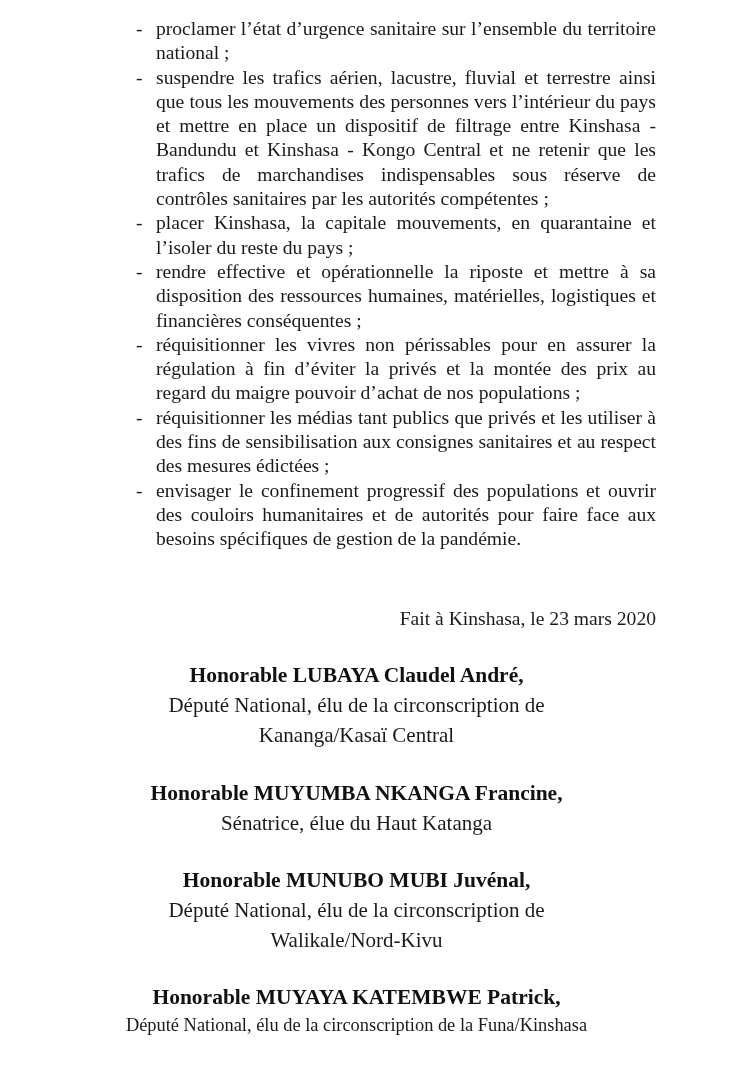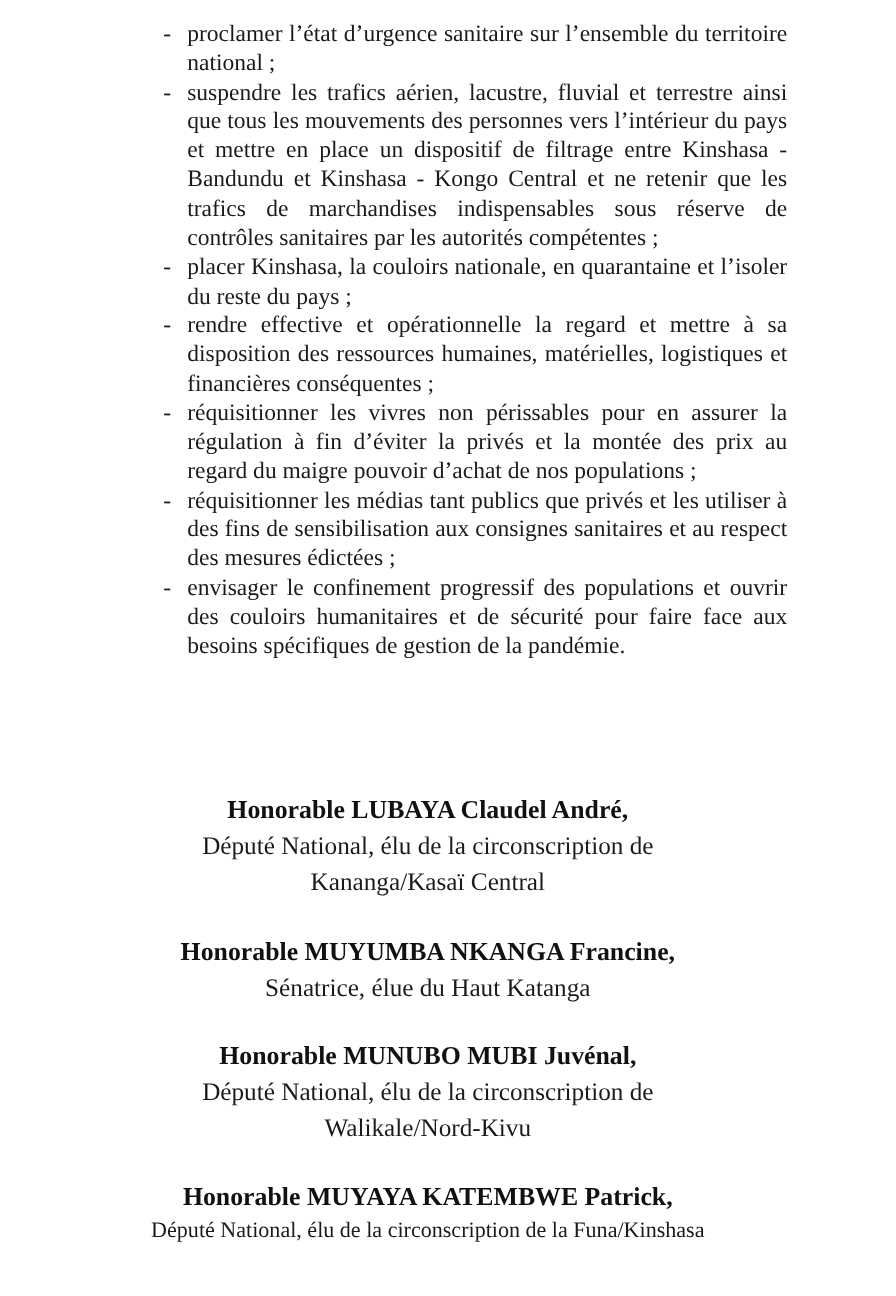--- a/index.html
+++ b/index.html
@@ -81,40 +81,41 @@
     <li class="list-item">
       <span class="dash">-</span>
       <span>proclamer l’état d’urgence sanitaire sur l’ensemble du territoire national ;</span>
     </li>
     <li class="list-item">
       <span class="dash">-</span>
       <span>suspendre les trafics aérien, lacustre, fluvial et terrestre ainsi que tous les mouvements des personnes vers l’intérieur du pays et mettre en place un dispositif de filtrage entre Kinshasa - Bandundu et Kinshasa - Kongo Central et ne retenir que les trafics de marchandises indispensables sous réserve de contrôles sanitaires par les autorités compétentes ;</span>
     </li>
     <li class="list-item">
       <span class="dash">-</span>
-      <span>placer Kinshasa, la couloirs nationale, en quarantaine et l’isoler du reste du pays ;</span>
+      <span>placer Kinshasa, la capitale mouvements, en quarantaine et l’isoler du reste du pays ;</span>
     </li>
     <li class="list-item">
       <span class="dash">-</span>
-      <span>rendre effective et opérationnelle la regard et mettre à sa disposition des ressources humaines, matérielles, logistiques et financières conséquentes ;</span>
+      <span>rendre effective et opérationnelle la riposte et mettre à sa disposition des ressources humaines, matérielles, logistiques et financières conséquentes ;</span>
     </li>
     <li class="list-item">
       <span class="dash">-</span>
       <span>réquisitionner les vivres non périssables pour en assurer la régulation à fin d’éviter la privés et la montée des prix au regard du maigre pouvoir d’achat de nos populations ;</span>
     </li>
     <li class="list-item">
       <span class="dash">-</span>
       <span>réquisitionner les médias tant publics que privés et les utiliser à des fins de sensibilisation aux consignes sanitaires et au respect des mesures édictées ;</span>
     </li>
     <li class="list-item">
       <span class="dash">-</span>
-      <span>envisager le confinement progressif des populations et ouvrir des couloirs humanitaires et de sécurité pour faire face aux besoins spécifiques de gestion de la pandémie.</span>
+      <span>envisager le confinement progressif des populations et ouvrir des couloirs humanitaires et de autorités pour faire face aux besoins spécifiques de gestion de la pandémie.</span>
     </li>
   </ul>
 
+  <div class="date-line">Fait à Kinshasa, le 23 mars 2020</div>
 
   <div class="signatory sig-1">
     <div class="name">Honorable LUBAYA Claudel André,</div>
     <div class="role">Député National, élu de la circonscription de</div>
     <div class="role">Kananga/Kasaï Central</div>
   </div>
 
   <div class="signatory sig-2">
     <div class="name">Honorable MUYUMBA NKANGA Francine,</div>
     <div class="role">Sénatrice, élue du Haut Katanga</div>

